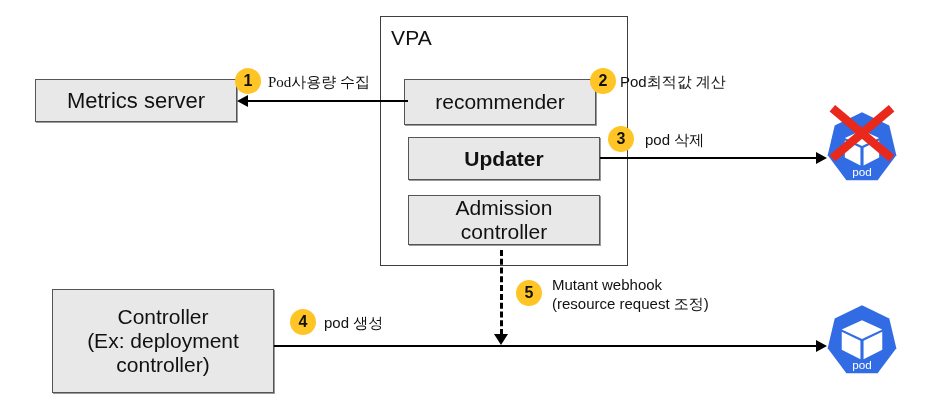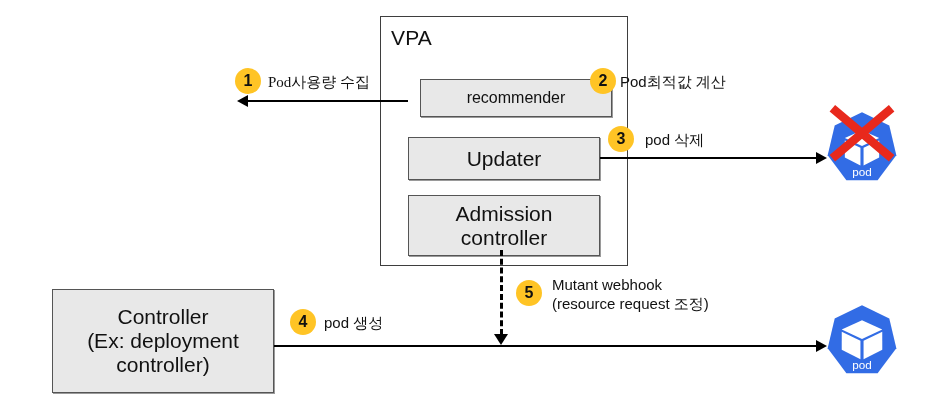--- a/index.html
+++ b/index.html
@@ -55,29 +55,30 @@
     letter-spacing: .2px;
     text-align: center;
   }
 
   
   #metrics-server-box {
     left: 35px; top: 79px; width: 202px; height: 43px;
     font-size: 22px;
   }
   #recommender-box {
-    left: 420px; top: 79px; width: 192px; height: 38px;
-    font-size: 16px;
+    left: 404px; top: 79px; width: 192px; height: 46px;
+    font-size: 21px;
   }
   #updater-box {
     left: 408px; top: 137px; width: 192px; height: 43px;
     font-size: 21px;
+    font-weight: bold;
   }
   #admission-controller-box {
-    left: 408px; top: 195px; width: 192px; height: 61px;
+    left: 408px; top: 195px; width: 192px; height: 50px;
     font-size: 21px;
   }
   #controller-box {
     left: 52px; top: 289px; width: 222px; height: 104px;
     font-size: 21px;
   }
 
   
   .line-h {
     position: absolute;
@@ -153,20 +154,21 @@
   }
 </style>
 </head>
 <body>
 
 <div id="canvas">
 
   <div id="vpa-container"></div>
   <div id="vpa-title">VPA</div>
 
+  <div class="box" id="metrics-server-box">Metrics server</div>
 
   <div class="box" id="recommender-box">recommender</div>
 
   <div class="box" id="updater-box">Updater</div>
 
   <div class="box" id="admission-controller-box">Admission
 controller</div>
 
   <div class="box" id="controller-box">Controller
 (Ex: deployment

